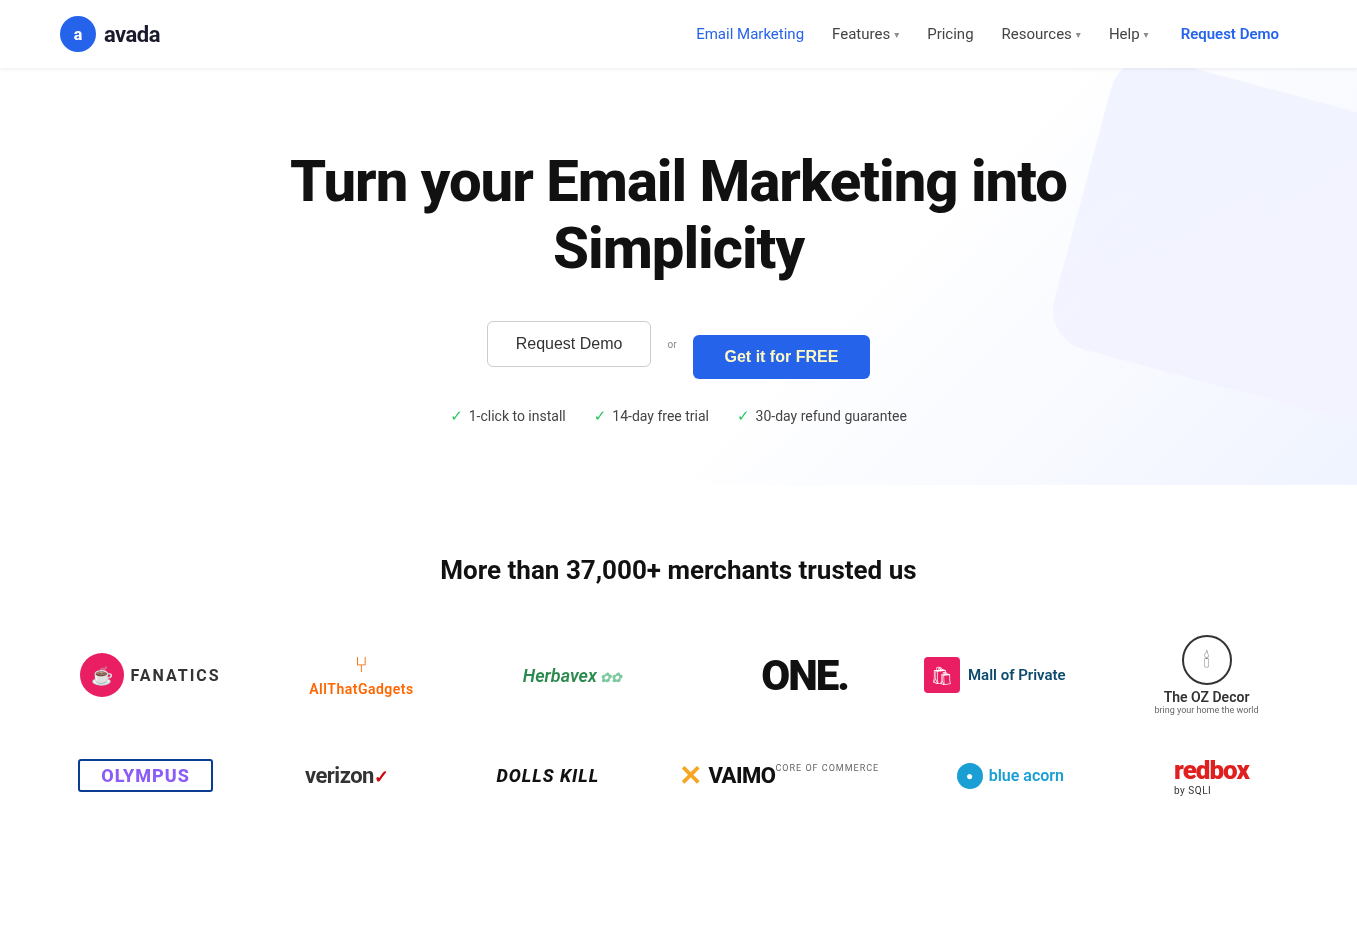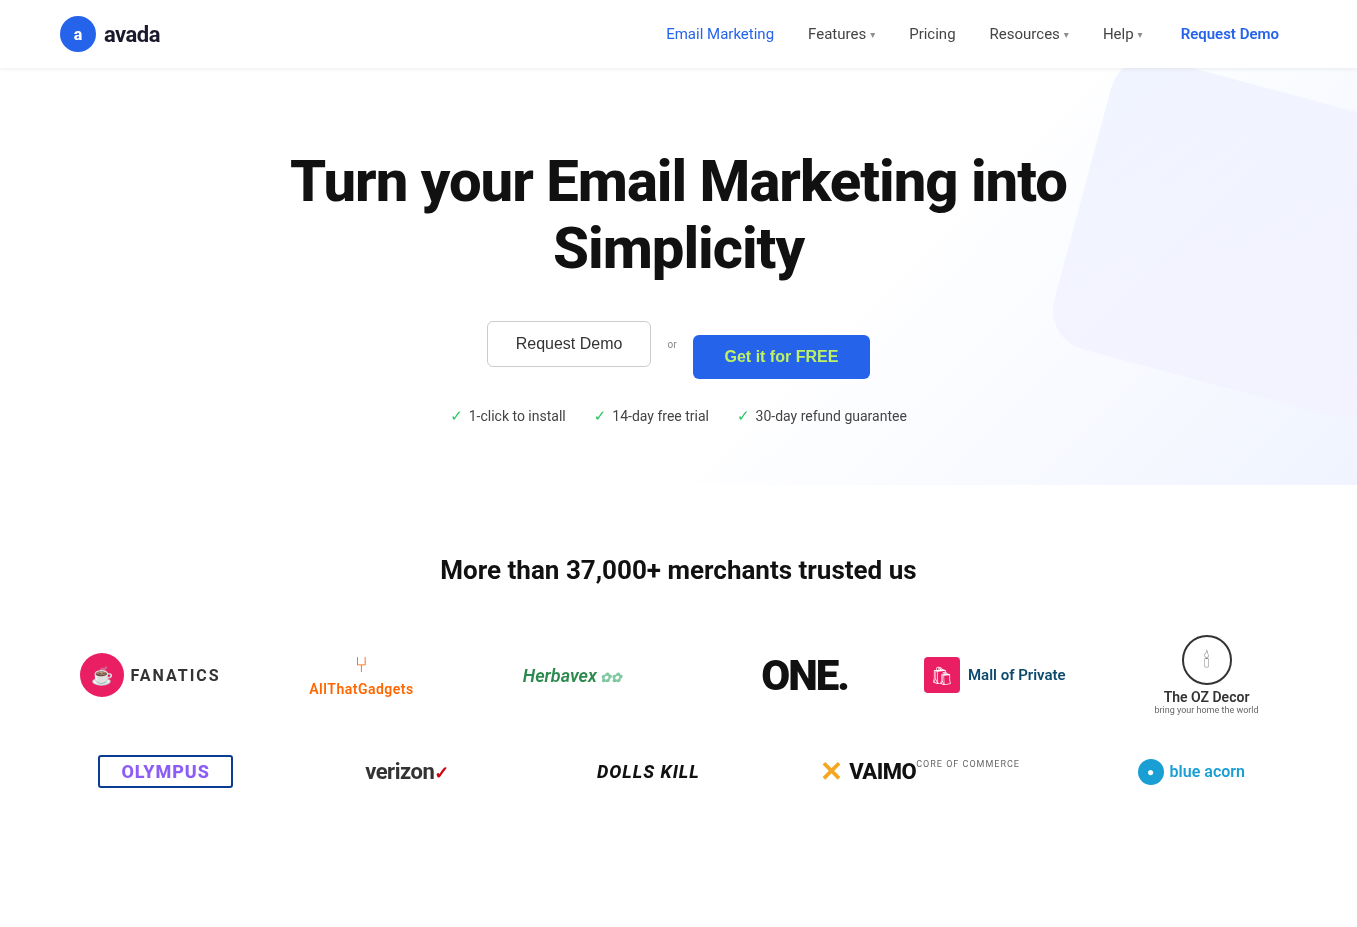--- a/index.html
+++ b/index.html
@@ -30,21 +30,20 @@
     }
     .logo-text {
       font-size: 22px;
       font-weight: 700;
       color: #1a1a2e;
       letter-spacing: -0.5px;
     }
     nav {
       display: flex;
       align-items: center;
-      gap: 6px;
     }
     .nav-link {
       padding: 8px 14px;
       font-size: 15px;
       color: #444;
       text-decoration: none;
       border-radius: 4px;
       display: flex;
       align-items: center;
       gap: 4px;
@@ -122,21 +121,21 @@
       cursor: pointer;
       font-weight: 500;
     }
     .btn-or {
       font-size: 10px;
       color: #888;
     }
     .btn-primary {
       padding: 13px 32px;
       background: #2563eb;
-      color: #bef264;
+      color: #fef9c3;
       border: none;
       border-radius: 6px;
       font-size: 16px;
       font-weight: 600;
       cursor: pointer;
       margin-top: 26px;
     }
     .hero-checks {
       display: flex;
       align-items: center;
@@ -516,15 +515,21 @@
       </div>
     </div>
 
     <div class="logo-item">
       <div class="blueacorn-logo">
         <div class="ba-dot">●</div>
         <span class="ba-text">blue acorn</span>
       </div>
     </div>
 
+    <div class="logo-item">
+      <div class="redbox-logo">
+        <span class="redbox-main">redbox</span>
+        <span class="redbox-by">by SQLI</span>
+      </div>
+    </div>
 
   </div>
 </section>
 
 </body></html>

